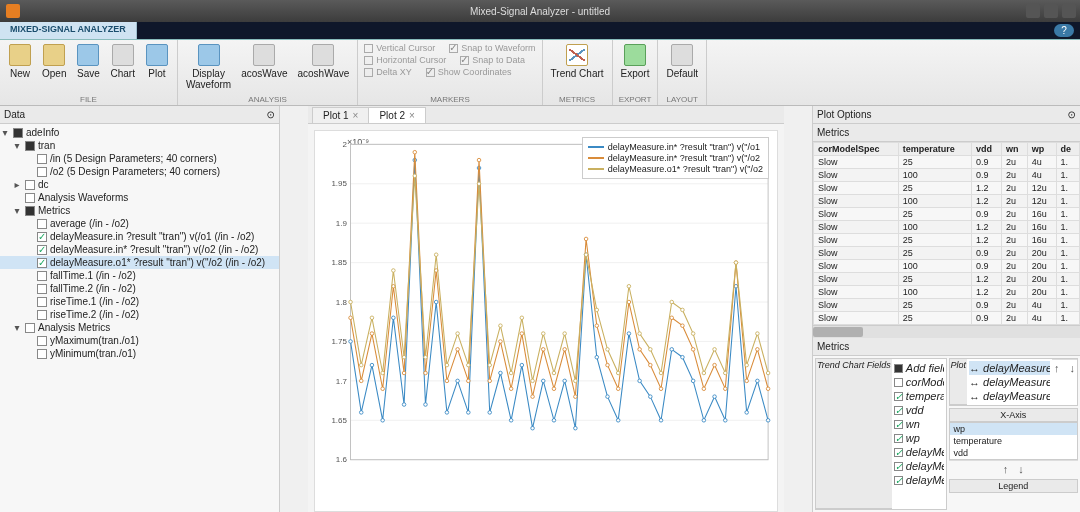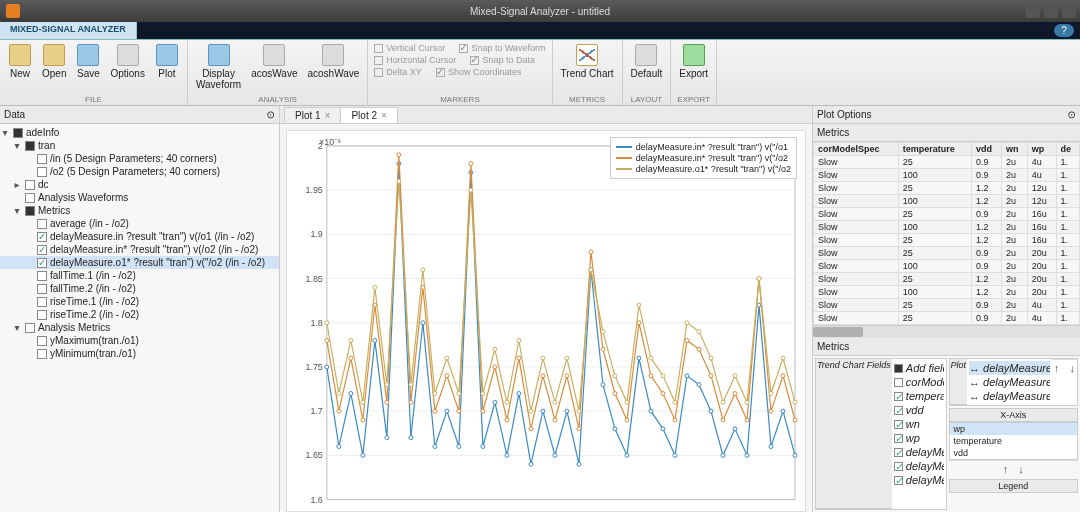--- a/index.html
+++ b/index.html
@@ -23,21 +23,21 @@
 .rbtn .ico.blue{background:#9cc8e8;border-color:#5a94c0;}
 .rbtn .ico.grey{background:#ddd;border-color:#aaa;}
 .rbtn .ico.green{background:#9cdc9c;border-color:#5aa05a;}
 .rbtn .ico.chart{background:#fff;}
 .rbtn .ico.chart::after{content:"";position:absolute;left:2px;right:2px;top:4px;bottom:4px;background:linear-gradient(to top right,transparent 45%,#c06050 45%,#c06050 55%,transparent 55%),linear-gradient(to bottom right,transparent 45%,#5a94c0 45%,#5a94c0 55%,transparent 55%);}
 .glabel { text-align:center; font-size:8px; color:#777; text-transform:uppercase;}
 .rchk { display:flex; align-items:center; gap:3px; font-size:9px; color:#999; padding:1px 2px;}
 .rchk .cb { width:9px;height:9px;border:1px solid #aaa; position:relative;}
 .rchk .cb.on::after{content:"✓";position:absolute;top:-3px;left:-1px;font-size:10px;color:#888;}
 
-.workarea { display:flex; height: 406px; }
+.workarea { display:flex; height: 406px; gap: 28px; }
 
 .leftpanel { width: 280px; background:#f7f7f7; border-right:1px solid #ccc; display:flex; flex-direction:column;}
 .panelhdr { height:18px; background:#eaeaea; border-bottom:1px solid #ccc; display:flex; align-items:center; justify-content:space-between; padding:0 4px; font-size:10px;}
 .tree { flex:1; overflow:auto; padding:2px 0; font-size:10px; }
 .tn { display:flex; align-items:center; padding:1px 0; white-space:nowrap; }
 .tn .tw { width:10px; text-align:center; color:#555; }
 .tn .cb { width:10px; height:10px; border:1px solid #888; margin:0 3px; position:relative; background:#fff;}
 .tn .cb.chk::after{content:"✓";position:absolute;top:-2px;left:0;font-size:10px;color:#2a6;}
 .tn .cb.dot{background:#333;}
 .tn.sel { background:#d0e4f5; }
@@ -110,21 +110,21 @@
           <div class="ico"></div>
           <span>Open</span>
         </div>
       <div class="rbtn">
           <div class="ico blue"></div>
           <span></span>
           <span>Save</span>
         </div>
       <div class="rbtn">
           <div class="ico grey"></div>
-          <span>Options</span>
+          <span>Chart</span>
         </div>
       <div class="rbtn">
           <div class="ico blue"></div>
           <span>Plot</span>
         </div>
     </div>
     <div class="glabel">FILE</div>
   </div>
   <div class="rgroup">
     <div class="grow">
@@ -184,34 +184,34 @@
       <div class="rbtn">
           <div class="ico chart"></div>
           <span>Trend Chart</span>
         </div>
     </div>
     <div class="glabel">METRICS</div>
   </div>
   <div class="rgroup">
     <div class="grow">
       <div class="rbtn">
+          <div class="ico green"></div>
+          <span>Export</span>
+        </div>
+    </div>
+    <div class="glabel">EXPORT</div>
+  </div>
+  <div class="rgroup">
+    <div class="grow">
+      <div class="rbtn">
           <div class="ico grey"></div>
           <span>Default</span>
         </div>
     </div>
     <div class="glabel">LAYOUT</div>
-  </div>
-  <div class="rgroup">
-    <div class="grow">
-      <div class="rbtn">
-          <div class="ico green"></div>
-          <span>Export</span>
-        </div>
-    </div>
-    <div class="glabel">EXPORT</div>
   </div>
 </div>
 
 <div class="workarea">
 
   <div class="leftpanel">
     <div class="panelhdr">
         <span>Data</span>
         <span>⊙</span>
       </div>

